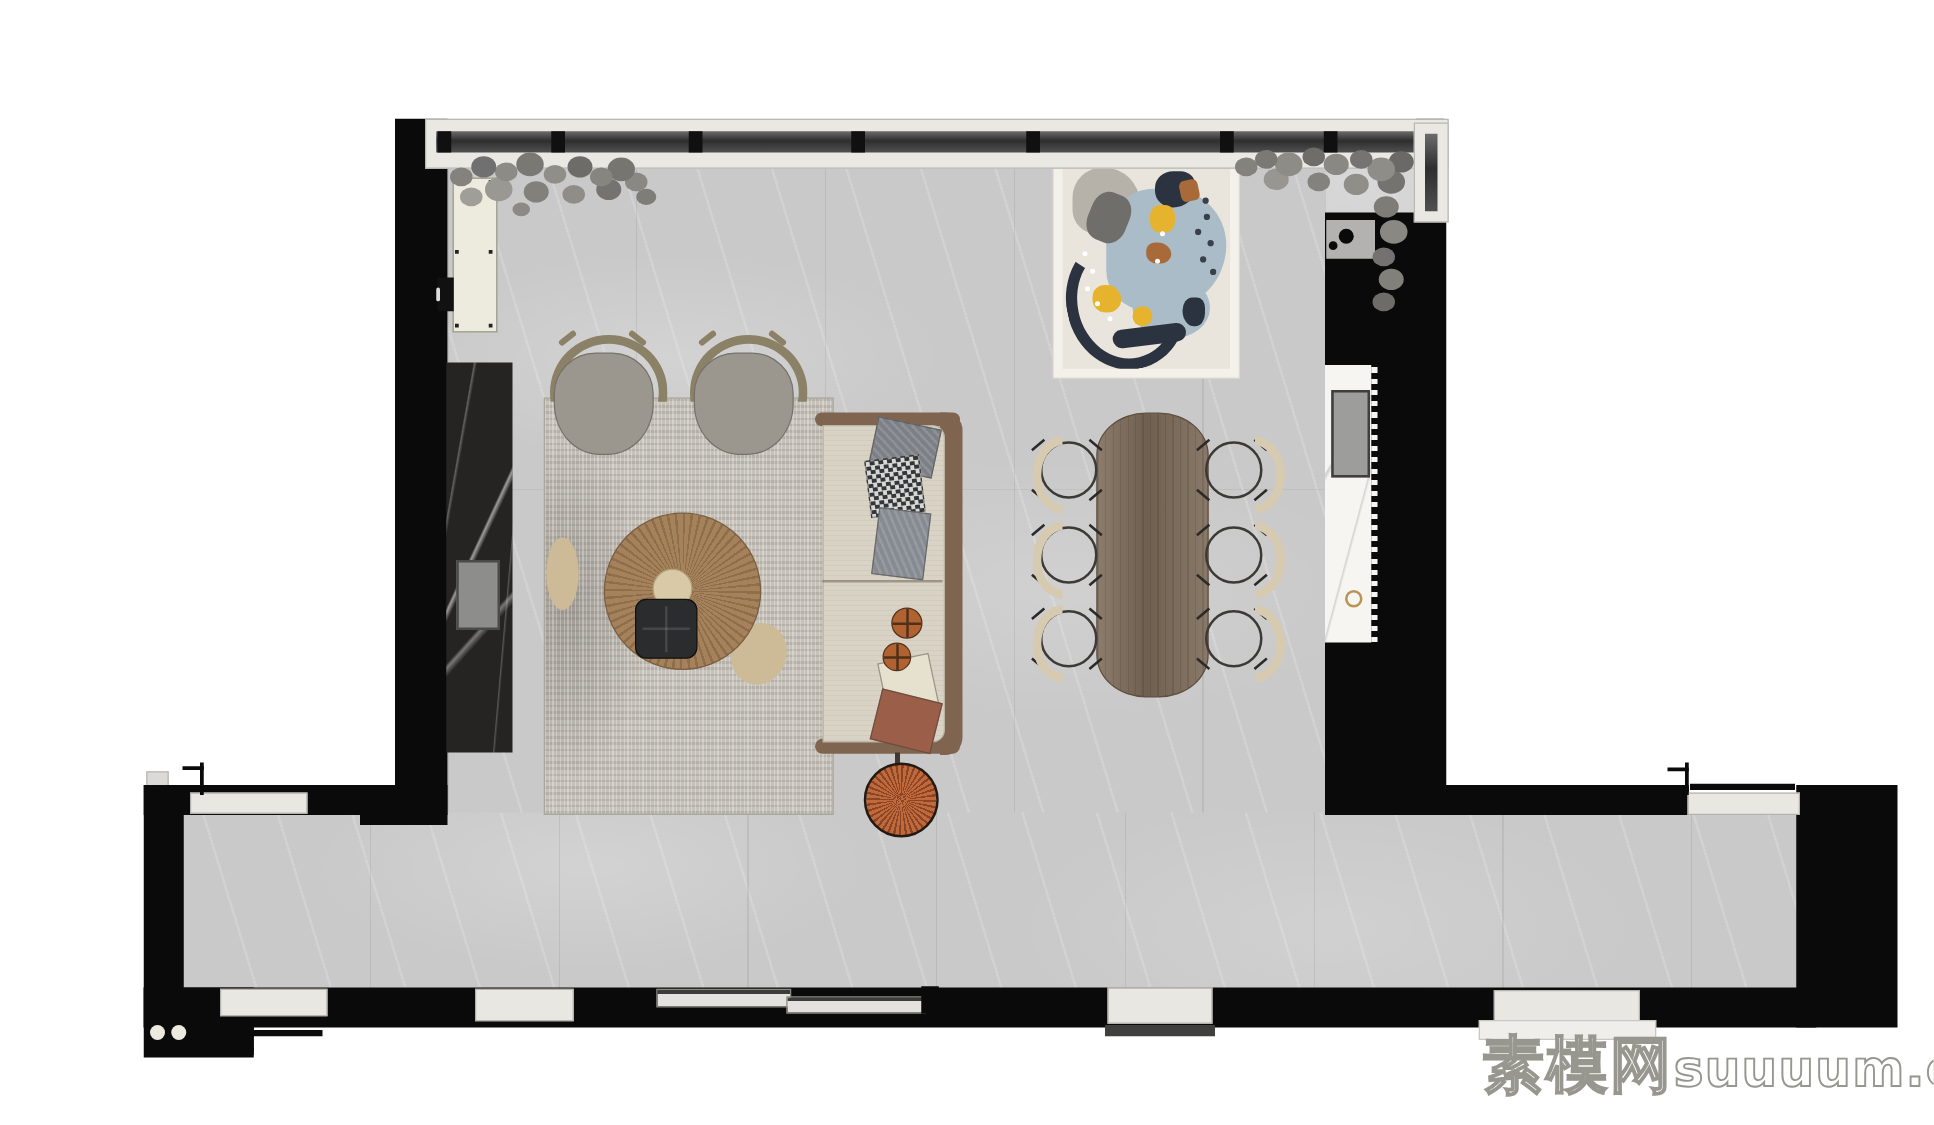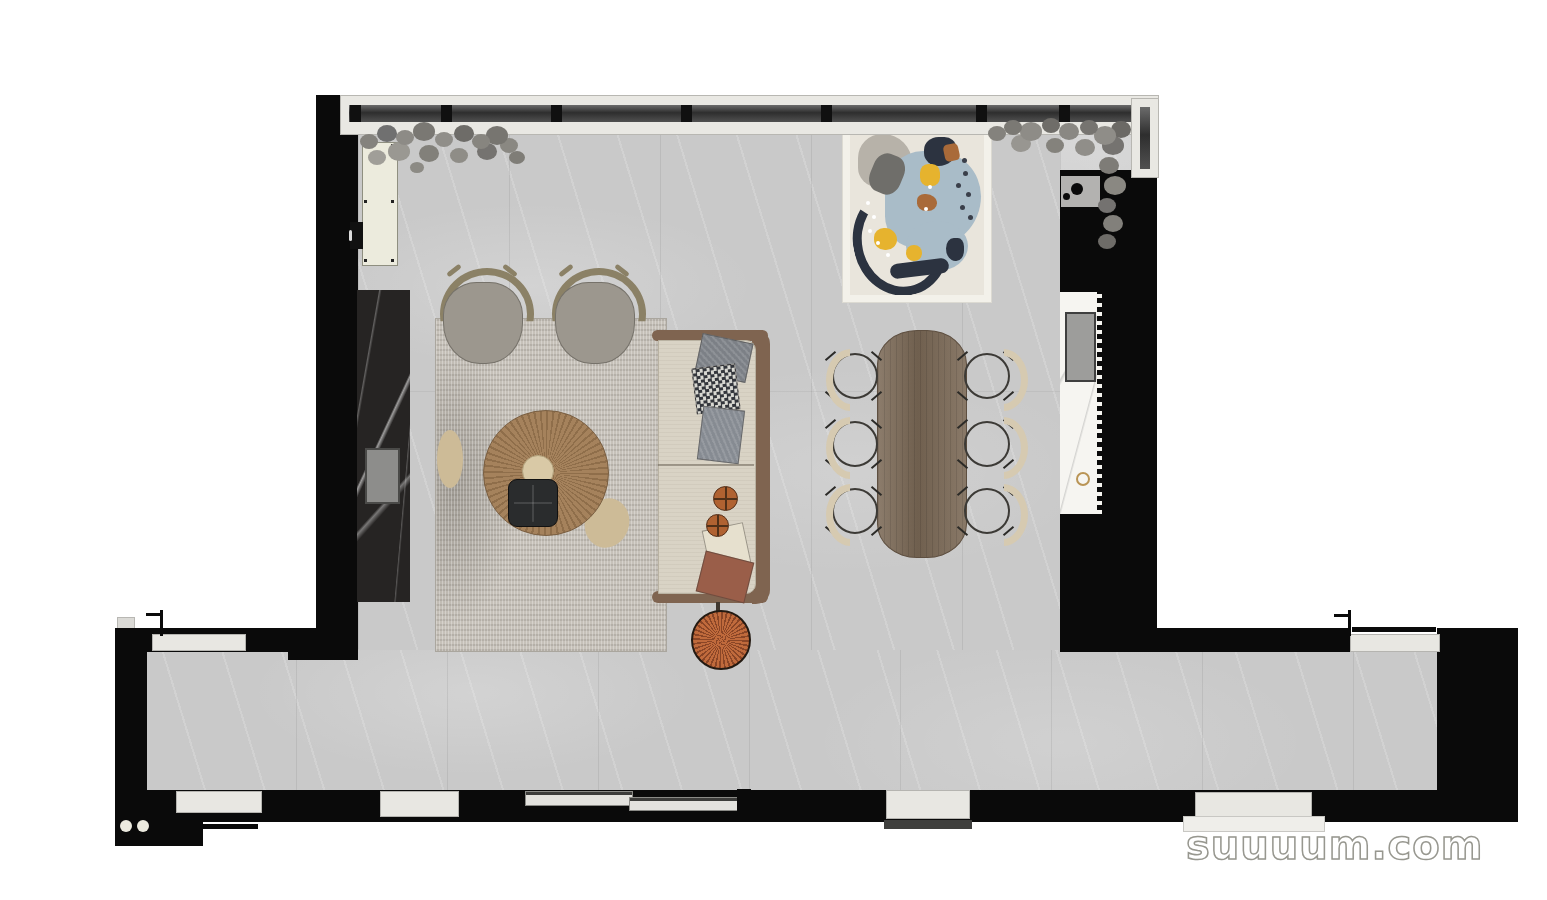--- a/index.html
+++ b/index.html
@@ -273,16 +273,17 @@
   <div class="leaf" style="left:1352px;top:627px;width:84px;height:5px;"></div>
   <div class="tick" style="left:1348px;top:610px;width:3px;height:26px;"></div>
   <div class="tick" style="left:1334px;top:614px;width:17px;height:3px;"></div>
   <div class="tick" style="left:1334px;top:630px;width:17px;height:3px;"></div>
 
   <div class="abs" style="left:117px;top:617px;width:16px;height:18px;background:#dbdad6;border:1px solid #b8b7b3;z-index:3;"></div>
   <div class="abs" style="left:120px;top:820px;width:12px;height:12px;border-radius:50%;background:#eceadf;z-index:6;"></div>
   <div class="abs" style="left:137px;top:820px;width:12px;height:12px;border-radius:50%;background:#eceadf;z-index:6;"></div>
 
   <div class="wm">
+    <span class="cn">素模网</span>
       <span class="en">suuuum.com</span>
   </div>
 
 </div>
 
 </body></html>

